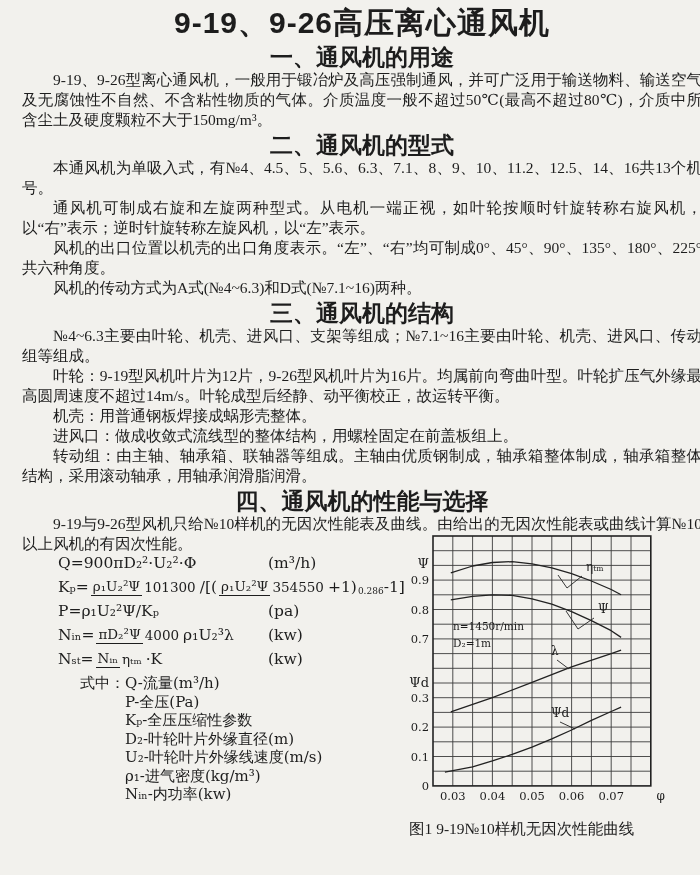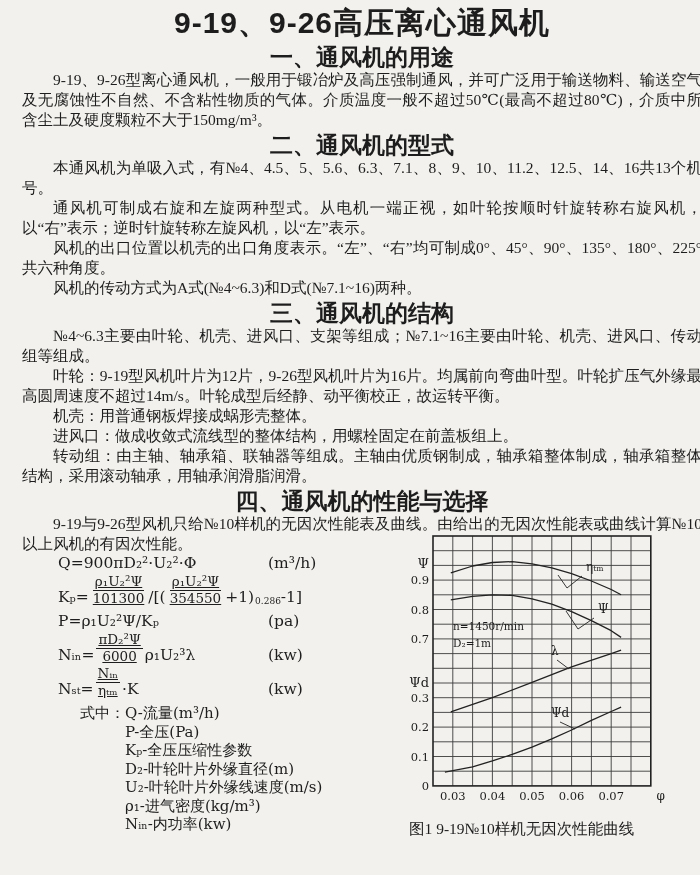--- a/index.html
+++ b/index.html
@@ -27,22 +27,22 @@
   .two-col{display:flex;align-items:flex-start;}
   .col-left{width:395px;margin-top:-6px;}
   .col-right{width:295px;margin-top:-32px;}
   .formulas{font-family:"DejaVu Serif","DejaVu Sans",serif;font-size:15.5px;}
   .formula-row{
     position:relative;display:flex;align-items:flex-end;
     margin:2px 0;padding-left:36px;min-height:22px;
   }
   .formula-row .unit{position:absolute;left:246px;}
   .frac{
-    display:inline-flex;flex-direction:column;align-items:center;
-    font-size:13.5px;line-height:1.15;margin:0 2px;vertical-align:middle;text-decoration:underline;
+    display:inline-flex;flex-direction:row;align-items:center;
+    font-size:13.5px;line-height:1.15;margin:0 2px;vertical-align:middle;
   }
   .frac .num{border-bottom:1.2px solid #1d1d1d;padding:0 2px;}
   .frac .den{padding:0 2px;}
   sup.exp{font-size:9px;margin-left:1px;}
   .where{
     display:flex;margin-top:6px;padding-left:58px;
     font-family:"DejaVu Serif","DejaVu Sans",serif;
     font-size:15px;line-height:18.5px;
   }
   .where-label{white-space:nowrap;}
@@ -106,21 +106,21 @@
 
       <div class="formula-row">
         <span>P=ρ₁U₂²Ψ/Kₚ</span>
         <span class="unit">(pa)</span>
       </div>
 
       <div class="formula-row">
         <span>Nᵢₙ=</span>
         <span class="frac">
           <span class="num">πD₂²Ψ</span>
-          <span class="den">6000</span>
+          <span class="den">4000</span>
         </span>
         <span>ρ₁U₂³λ</span>
         <span class="unit">(kw)</span>
       </div>
 
       <div class="formula-row">
         <span>Nₛₜ=</span>
         <span class="frac">
           <span class="num">Nᵢₙ</span>
           <span class="den">ηₜₘ</span>

